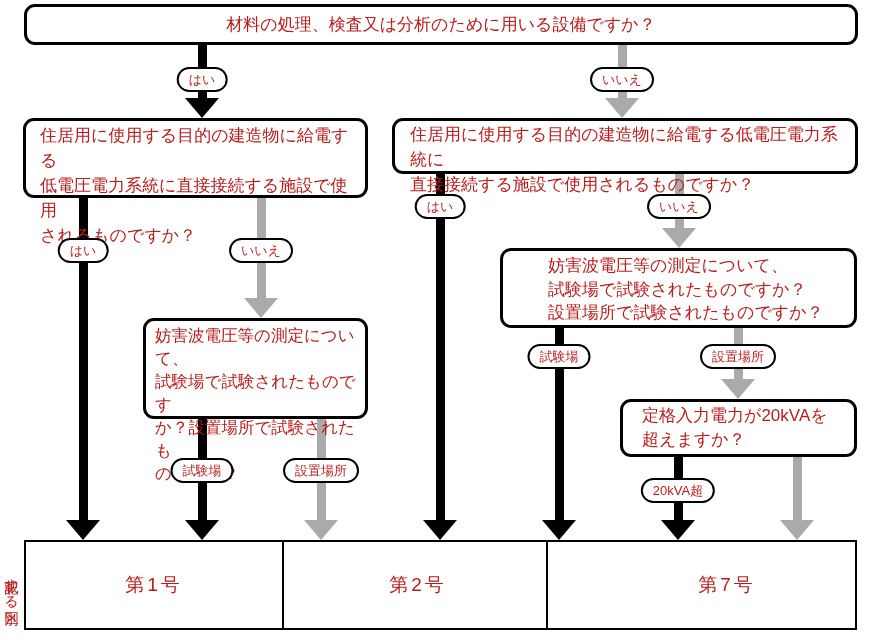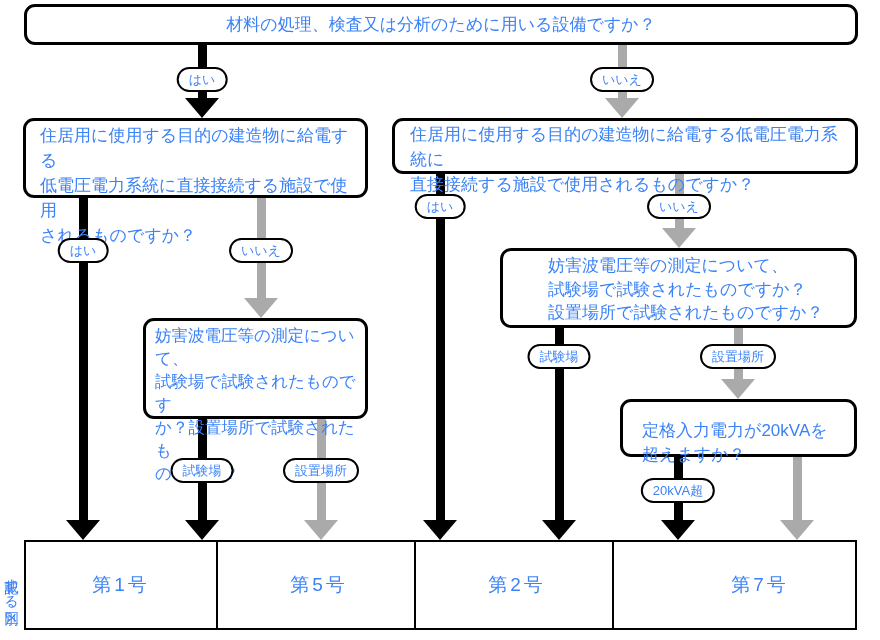--- a/index.html
+++ b/index.html
@@ -1,18 +1,18 @@
 <!DOCTYPE html>
 <html><head>
 <meta charset="utf-8">
 <style>
   html,body{margin:0;padding:0;background:#ffffff;}
   .canvas{
     position:relative;width:880px;height:640px;background:#ffffff;overflow:hidden;
-    font-family:"Liberation Sans","DejaVu Sans",sans-serif;color:#3b82f6;
+    font-family:"Liberation Sans","DejaVu Sans",sans-serif;color:#b91c1c;
   }
   
   .vline{position:absolute;width:9px;margin-left:-4.5px;background:#000;z-index:1;}
   .vline.gray{background:#aaaaaa;}
   
   .ah{position:absolute;width:0;height:0;margin-left:-17px;
       border-left:17px solid transparent;border-right:17px solid transparent;
       border-top:20px solid #000;z-index:1;}
   .ah.gray{border-top-color:#aaaaaa;}
   
@@ -85,21 +85,21 @@
 
   <div class="qbox" style="left:143px;top:318px;width:225px;height:101px;padding:3px 5px 0 9px;font-size:16.5px;line-height:23px">妨害波電圧等の測定について、
 試験場で試験されたものです
 か？設置場所で試験されたも
 のですか？</div>
 
   <div class="qbox" style="left:500px;top:248px;width:357px;height:80px;padding:3px 5px 0 45px;line-height:23.5px">妨害波電圧等の測定について、
 試験場で試験されたものですか？
 設置場所で試験されたものですか？</div>
 
-  <div class="qbox" style="left:620px;top:399px;width:237px;height:58px;padding:17px 5px 0 19px;line-height:23.5px">定格入力電力が20kVAを
+  <div class="qbox" style="left:620px;top:399px;width:237px;height:58px;padding:2px 5px 0 19px;line-height:23.5px">定格入力電力が20kVAを
 超えますか？</div>
 
   <div class="pill" style="left:202px;top:67px">はい</div>
   <div class="pill" style="left:622px;top:67px">いいえ</div>
 
   <div class="pill" style="left:83px;top:238px">はい</div>
   <div class="pill" style="left:261px;top:238px">いいえ</div>
 
   <div class="pill" style="left:440px;top:194px">はい</div>
   <div class="pill" style="left:679px;top:194px">いいえ</div>
@@ -109,18 +109,17 @@
 
   <div class="pill" style="left:559px;top:344px">試験場</div>
   <div class="pill" style="left:738px;top:344px">設置場所</div>
 
   <div class="pill" style="left:678px;top:478px">20kVA超</div>
 
   <div class="axis-label">記載する区別</div>
 
   <div class="result-table">
     <div class="result-cell">第1号</div>
-    <div class="result-cell">第5号</div>
     <div class="result-cell">第2号</div>
     <div class="result-cell">第7号</div>
   </div>
 
 </div>
 
 </body></html>

